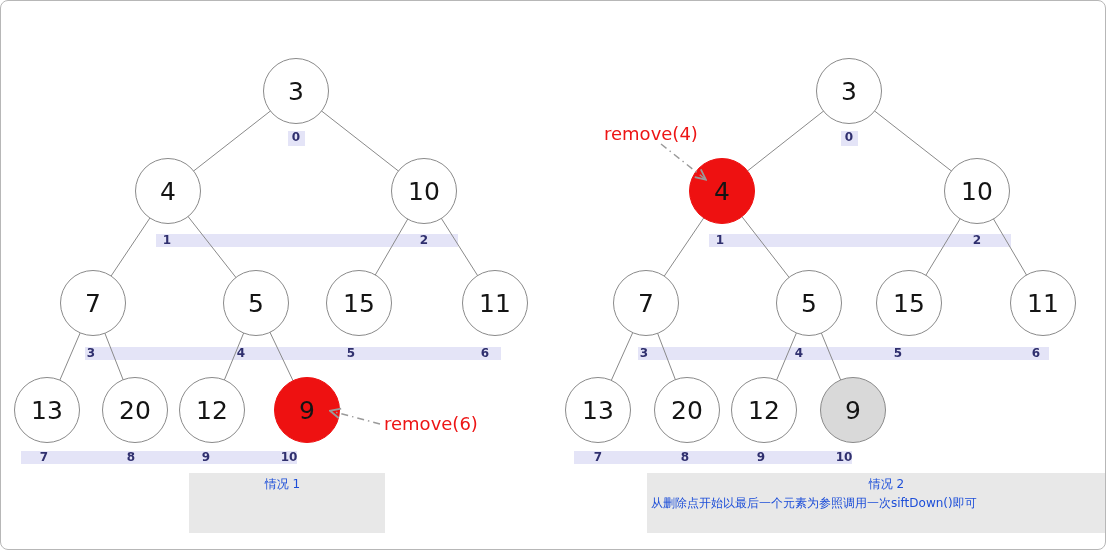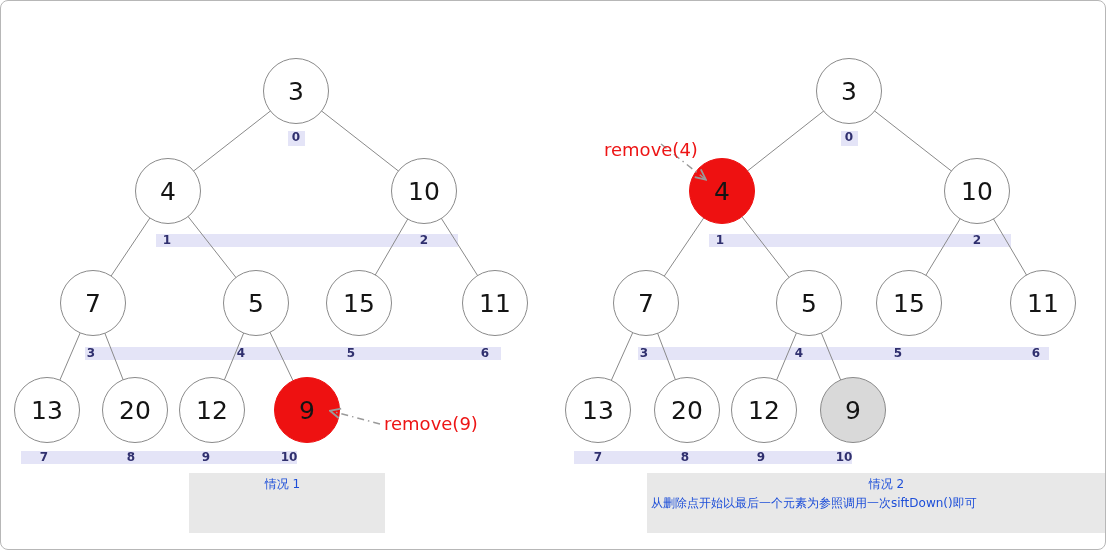--- a/index.html
+++ b/index.html
@@ -89,21 +89,21 @@
       <div class="heap-node" style="left: 222px; top: 269px;">5</div>
       <div class="heap-node" style="left: 325px; top: 269px;">15</div>
       <div class="heap-node" style="left: 461px; top: 269px;">11</div>
       <div class="heap-node" style="left: 13px; top: 376px;">13</div>
       <div class="heap-node" style="left: 101px; top: 376px;">20</div>
       <div class="heap-node" style="left: 178px; top: 376px;">12</div>
       <div class="heap-node highlight" style="left: 273px; top: 376px;">9</div>
       <div class="caption" style="left: 188px; top: 472px; width: 196px; min-height: 60px;">
         <div class="cap-title">情况 1</div>
       </div>
-      <div class="remove-label" style="left: 383px; top: 412px;">remove(9)</div>
+      <div class="remove-label" style="left: 383px; top: 412px;">remove(6)</div>
       <div class="index-bar" style="left: 840px; top: 130px; width: 17px; height: 15px;"></div>
       <div class="index-label" style="left: 848px; top: 129px;">0</div>
       <div class="index-bar" style="left: 708px; top: 233px; width: 302px; height: 13px;"></div>
       <div class="index-label" style="left: 719px; top: 232px;">1</div>
       <div class="index-label" style="left: 976px; top: 232px;">2</div>
       <div class="index-bar" style="left: 637px; top: 346px; width: 411px; height: 13px;"></div>
       <div class="index-label" style="left: 643px; top: 345px;">3</div>
       <div class="index-label" style="left: 798px; top: 345px;">4</div>
       <div class="index-label" style="left: 897px; top: 345px;">5</div>
       <div class="index-label" style="left: 1035px; top: 345px;">6</div>
@@ -120,21 +120,21 @@
       <div class="heap-node" style="left: 875px; top: 269px;">15</div>
       <div class="heap-node" style="left: 1009px; top: 269px;">11</div>
       <div class="heap-node" style="left: 564px; top: 376px;">13</div>
       <div class="heap-node" style="left: 653px; top: 376px;">20</div>
       <div class="heap-node" style="left: 730px; top: 376px;">12</div>
       <div class="heap-node removed" style="left: 819px; top: 376px;">9</div>
       <div class="caption" style="left: 646px; top: 472px; width: 488px; min-height: 60px;">
         <div class="cap-title">情况 2</div>
         <div class="cap-line">从删除点开始以最后一个元素为参照调用一次siftDown()即可</div>
       </div>
-      <div class="remove-label" style="left: 603px; top: 138px;">remove(4)</div>
+      <div class="remove-label" style="left: 603px; top: 122px;">remove(4)</div>
     </div>
   <svg id="annot-layer" class="layer">
     <defs>
       <marker id="chev" viewBox="0 0 12 10" refX="10" refY="5" markerUnits="userSpaceOnUse" markerWidth="13" markerHeight="13" orient="auto">
         <path d="M1.5 0.5 L11 5 L1.5 9.5" fill="none" stroke="#9a9a9a" stroke-width="1.7"></path>
       </marker>
     </defs>
   <path d="M 379 423 L 330 410" stroke="#9a9a9a" stroke-width="1.4" fill="none" stroke-dasharray="7 4 1.5 4" marker-end="url(#chev)"></path>
       <path d="M 660 143 L 704 178" stroke="#9a9a9a" stroke-width="1.4" fill="none" stroke-dasharray="7 4 1.5 4" marker-end="url(#chev)"></path>
     </svg>

